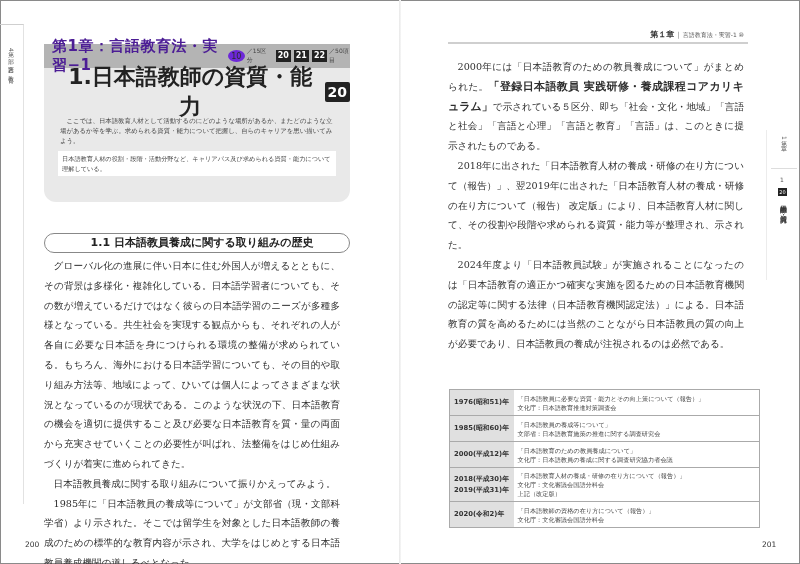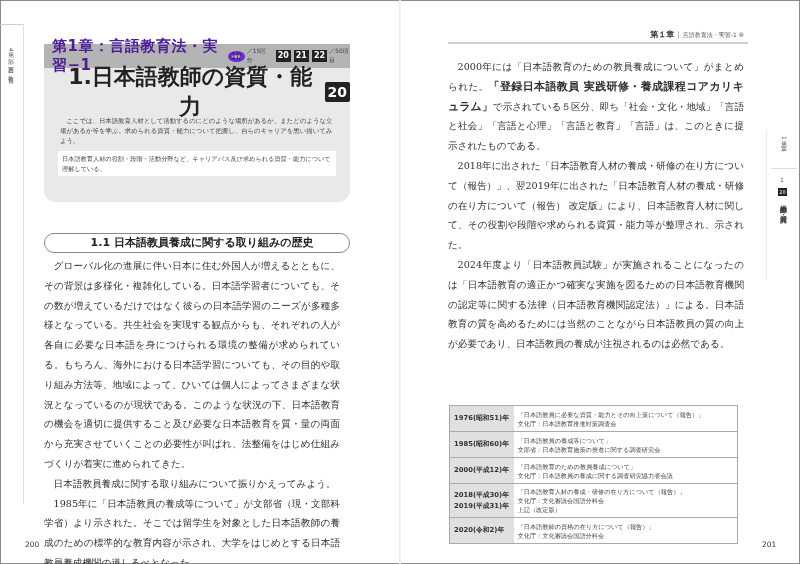--- a/index.html
+++ b/index.html
@@ -10,21 +10,21 @@
 
   
   .left-tab { position: absolute; left: 0; top: 24px; width: 24px; border-top: 1px solid #cfcfcf; height: 480px; border-right: 1px solid #e2e2e2; }
   .left-tab-text { position: absolute; left: 6px; top: 22px; writing-mode: vertical-rl; font-family: "DejaVu Sans", sans-serif; font-size: 6px; color: #555; letter-spacing: 1px; }
   .left-tab-text span { margin-bottom: 4px; }
 
   
   .chapter-box { position: absolute; left: 44px; top: 44px; width: 306px; height: 158px; background: #e9e9e9; border-radius: 0 0 12px 12px; }
   .chapter-bar { height: 24px; background: #b4b4b4; display: flex; align-items: center; padding-left: 8px; font-family: "DejaVu Sans", sans-serif; }
   .chapter-label { font-size: 15px; font-weight: bold; color: #4c1d95; letter-spacing: 0.5px; }
-  .circ-num { margin-left: 8px; font-size: 8px; width: 17px; height: 11px; border: 4px solid #6d28d9; border-radius: 50%; display: inline-flex; align-items: center; justify-content: center; }
+  .circ-num { margin-left: 8px; font-size: 8px; width: 17px; height: 11px; border: 6px solid #6d28d9; border-radius: 50%; display: inline-flex; align-items: center; justify-content: center; }
   .slash-text { font-size: 6px; color: #444; margin-left: 2px; }
   .badge { display: inline-block; background: #222; color: #fff; font-size: 8px; font-weight: bold; padding: 1px 2px; margin-left: 3px; line-height: 10px; }
   .chapter-title { margin-top: 6px; padding-left: 16px; font-family: "DejaVu Sans", sans-serif; font-size: 22px; font-weight: bold; color: #222; display: flex; align-items: center; height: 36px; text-align: center; }
   .title-badge { display: inline-block; background: #222; color: #fff; font-size: 14px; padding: 1px 3px; margin-left: 4px; line-height: 18px; border-radius: 2px; }
   .intro { margin: 6px 14px 0 16px; font-family: "DejaVu Sans", sans-serif; font-size: 6.4px; line-height: 10px; color: #444; text-indent: 1em; }
   .req-box { margin: 5px 14px 0 14px; background: #fff; }
   .req-head { background: #9a9a9a; color: #1e1e1e; font-family: "DejaVu Sans", sans-serif; font-size: 8px; font-weight: bold; text-align: center; height: 13px; line-height: 13px; }
   .req-body { font-family: "DejaVu Sans", sans-serif; font-size: 6.2px; line-height: 9.5px; color: #444; padding: 3px 4px 3px 4px; }
 
   
@@ -46,21 +46,21 @@
 
   
   .right-tab { position: absolute; right: 0; top: 130px; width: 34px; height: 150px; border-left: 1px solid #ececec; }
   .rt-chapter { position: absolute; left: 12px; top: 6px; writing-mode: vertical-rl; font-family: "DejaVu Sans", sans-serif; font-size: 6px; color: #555; }
   .rt-divider { position: absolute; left: 4px; top: 38px; width: 26px; height: 1px; background: #ddd; }
   .rt-num { position: absolute; left: 13px; top: 46px; font-family: "DejaVu Sans", sans-serif; font-size: 6px; color: #555; }
   .rt-badge { position: absolute; left: 11px; top: 58px; background: #222; color: #fff; font-family: "DejaVu Sans", sans-serif; font-size: 5px; width: 9px; text-align: center; line-height: 8px; }
   .rt-title { position: absolute; left: 11px; top: 70px; writing-mode: vertical-rl; font-family: "DejaVu Sans", sans-serif; font-size: 7px; color: #333; letter-spacing: 0.3px; }
 
   
-  .hist-table { position: absolute; left: 449px; top: 405px; width: 289px; border-collapse: collapse; font-family: "DejaVu Sans", sans-serif; }
+  .hist-table { position: absolute; left: 449px; top: 389px; width: 311px; border-collapse: collapse; font-family: "DejaVu Sans", sans-serif; }
   .hist-table td { border-top: 1px solid #aaa; border-bottom: 1px solid #aaa; vertical-align: middle; }
   .hist-table td.year { background: #e0e0e0; width: 64px; font-size: 6.8px; font-weight: bold; color: #333; padding: 2px 4px; line-height: 11px; border-left: 1px solid #aaa; }
   .hist-table td.desc { font-size: 6.2px; color: #444; padding: 3px 4px; line-height: 9px; border-right: 1px solid #aaa; }
   .hist-table tr { height: 26px; }
   .hist-table tr.tall { height: 34px; }
 </style>
 </head>
 <body>
 
 <div class="frame"></div>

